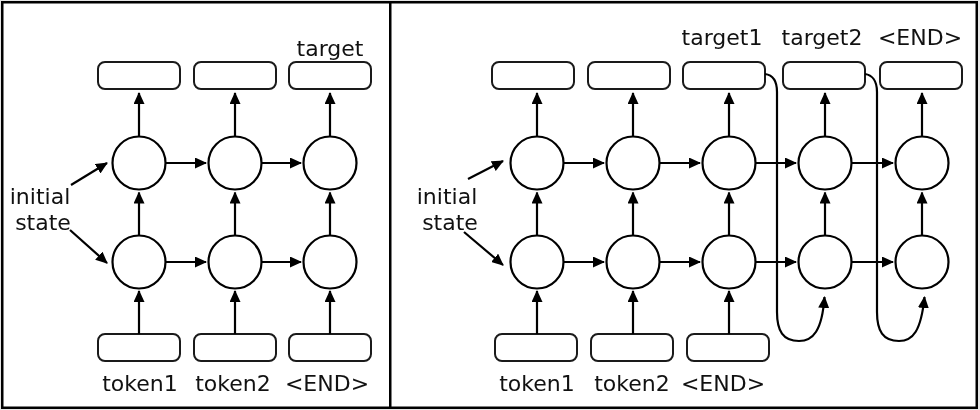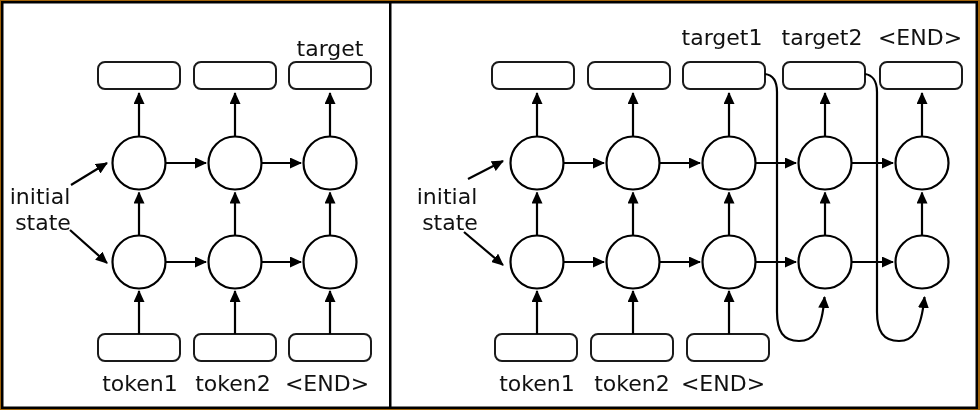--- a/index.html
+++ b/index.html
@@ -1,16 +1,16 @@
 <!DOCTYPE html>
 <html><head>
 <meta charset="utf-8">
 <style>
   html,body{margin:0;padding:0;background:#ffffff;}
-  .stage{position:relative;width:980px;height:410px;overflow:hidden;background:#a16207;}
+  .stage{position:relative;width:980px;height:410px;overflow:hidden;background:#e5e5e5;}
   svg{position:absolute;left:0;top:0;display:block;}
   .panel{fill:#ffffff;stroke:#000000;stroke-width:2.5px;}
   .box{fill:#ffffff;stroke:#1a1a1a;stroke-width:2px;}
   .node{fill:#ffffff;stroke:#000000;stroke-width:2.2px;}
   .ln{fill:none;stroke:#000000;stroke-width:2.2px;}
   .lbl{font-family:"DejaVu Sans","Liberation Sans",sans-serif;font-size:22px;fill:#111111;text-anchor:middle;}
 </style>
 </head>
 <body>
 

